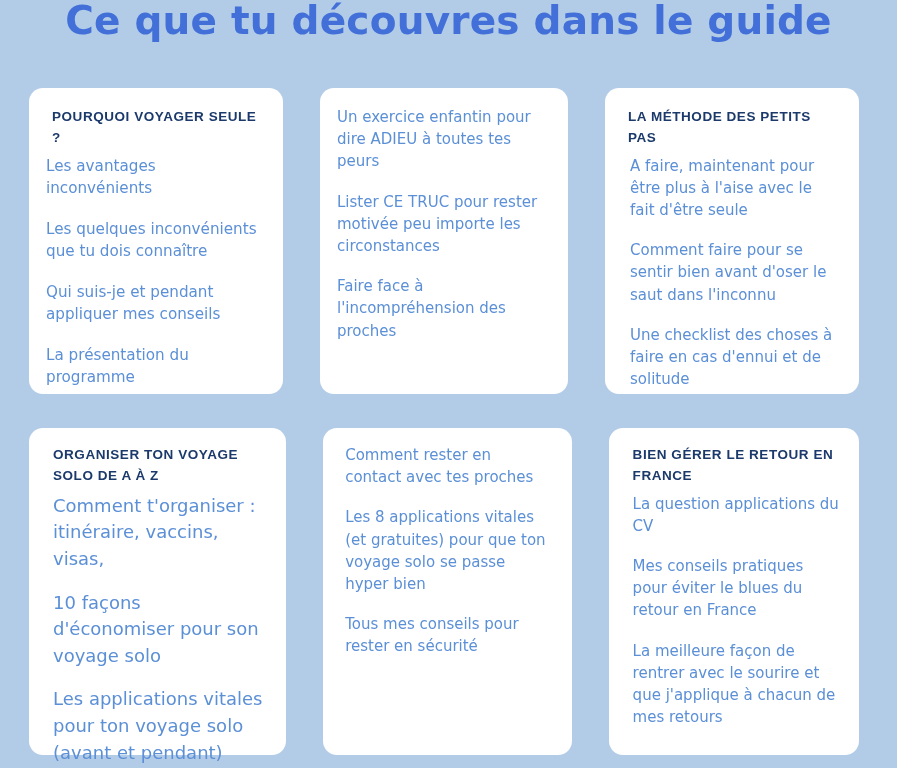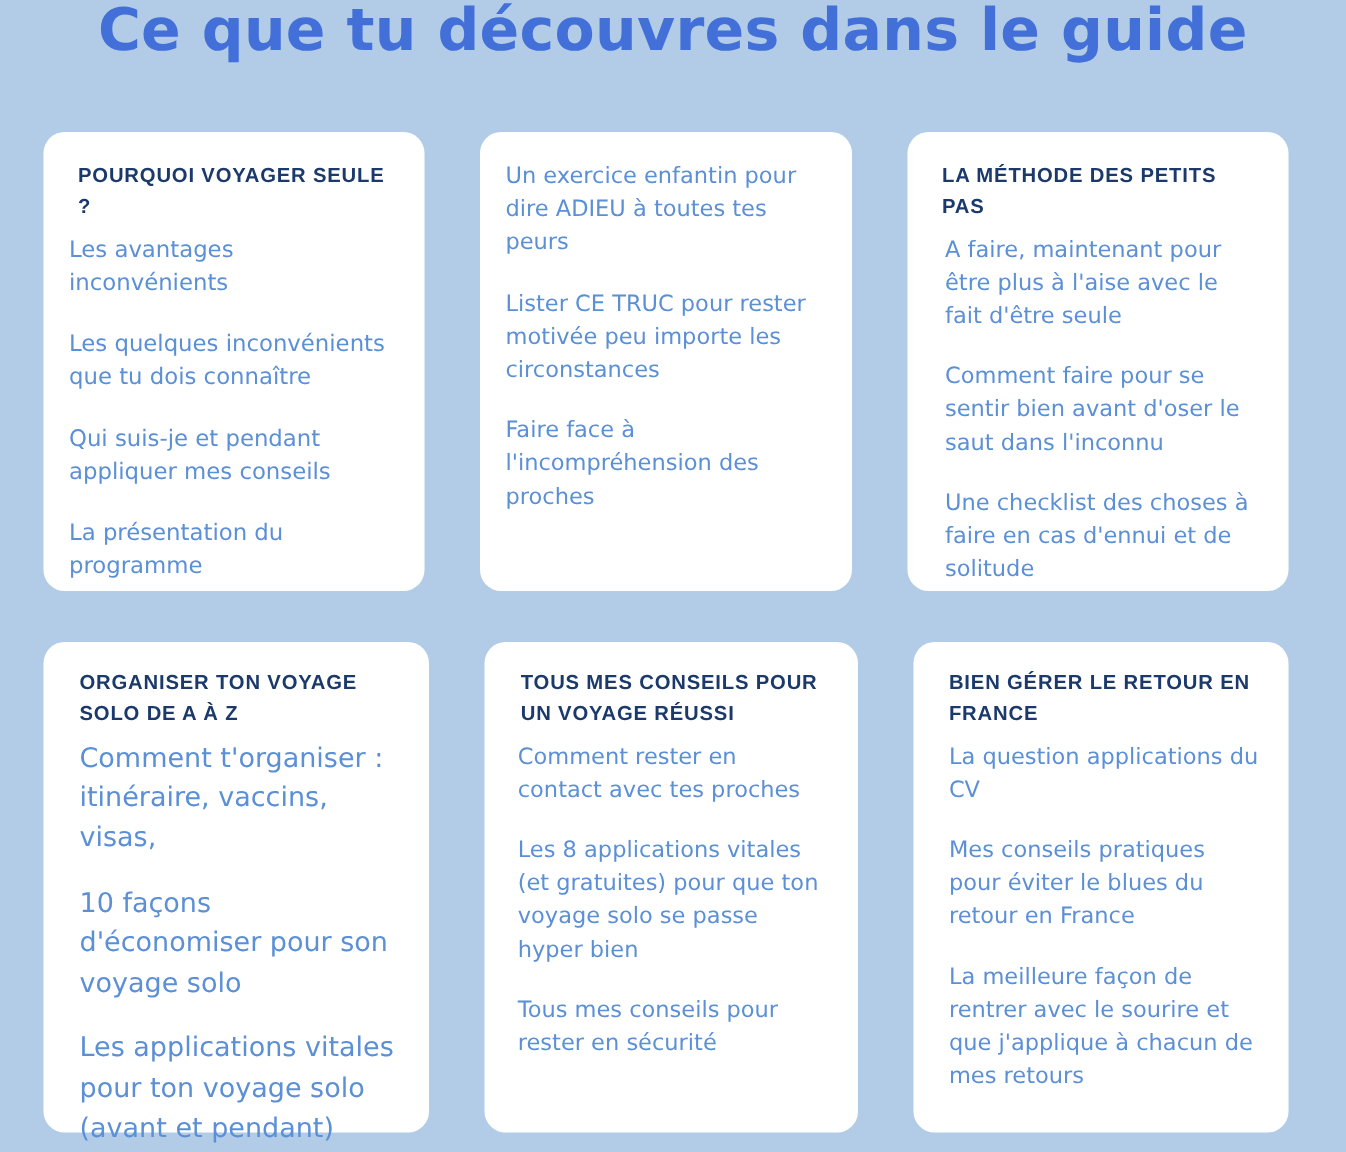--- a/index.html
+++ b/index.html
@@ -148,21 +148,20 @@
         <div class="card-title">ORGANISER TON VOYAGE SOLO DE A À Z</div>
         <ul class="items">
           <li class="item">Comment t'organiser : itinéraire, vaccins, visas,</li>
           <li class="item">10 façons d'économiser pour son voyage solo</li>
           <li class="item">Les applications vitales pour ton voyage solo (avant et pendant)</li>
           <li class="item">Déterminer quand et combien de temps partir</li>
         </ul>
       </div>
 
       <div class="card card-5">
-        <div class="card-title">TOUS MES CONSEILS POUR UN VOYAGE RÉUSSI</div>
         <ul class="items">
           <li class="item">Comment rester en contact avec tes proches</li>
           <li class="item">Les 8 applications vitales (et gratuites) pour que ton voyage solo se passe hyper bien</li>
           <li class="item">Tous mes conseils pour rester en sécurité</li>
         </ul>
       </div>
 
       <div class="card card-6">
         <div class="card-title">BIEN GÉRER LE RETOUR EN FRANCE</div>
         <ul class="items">

